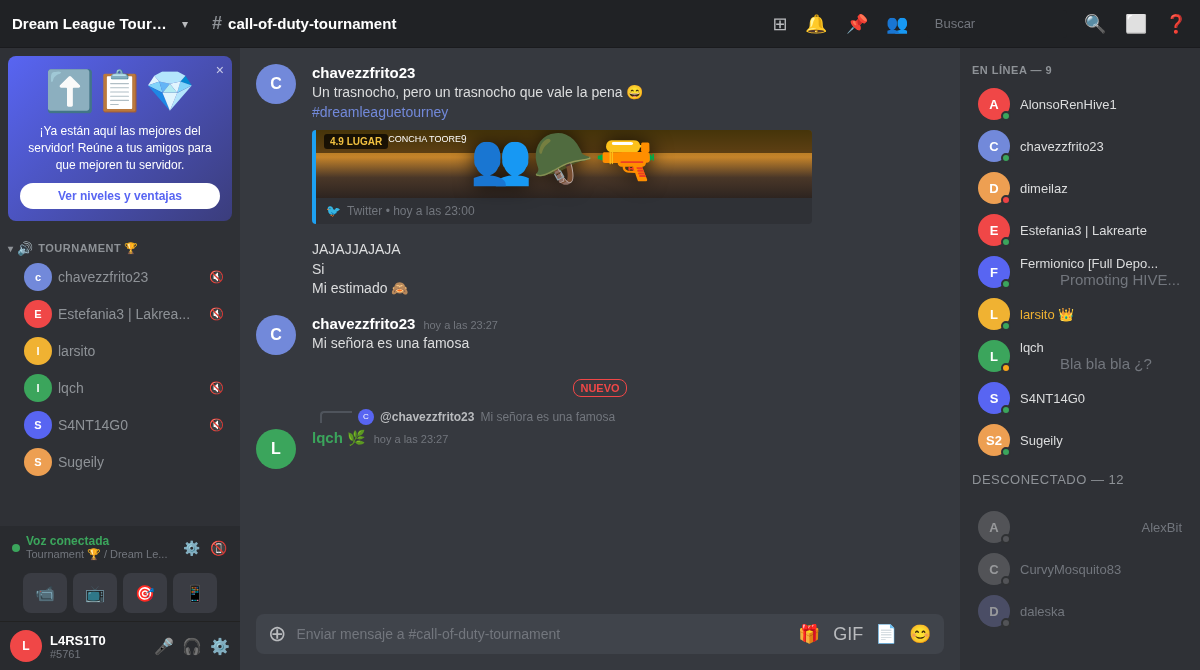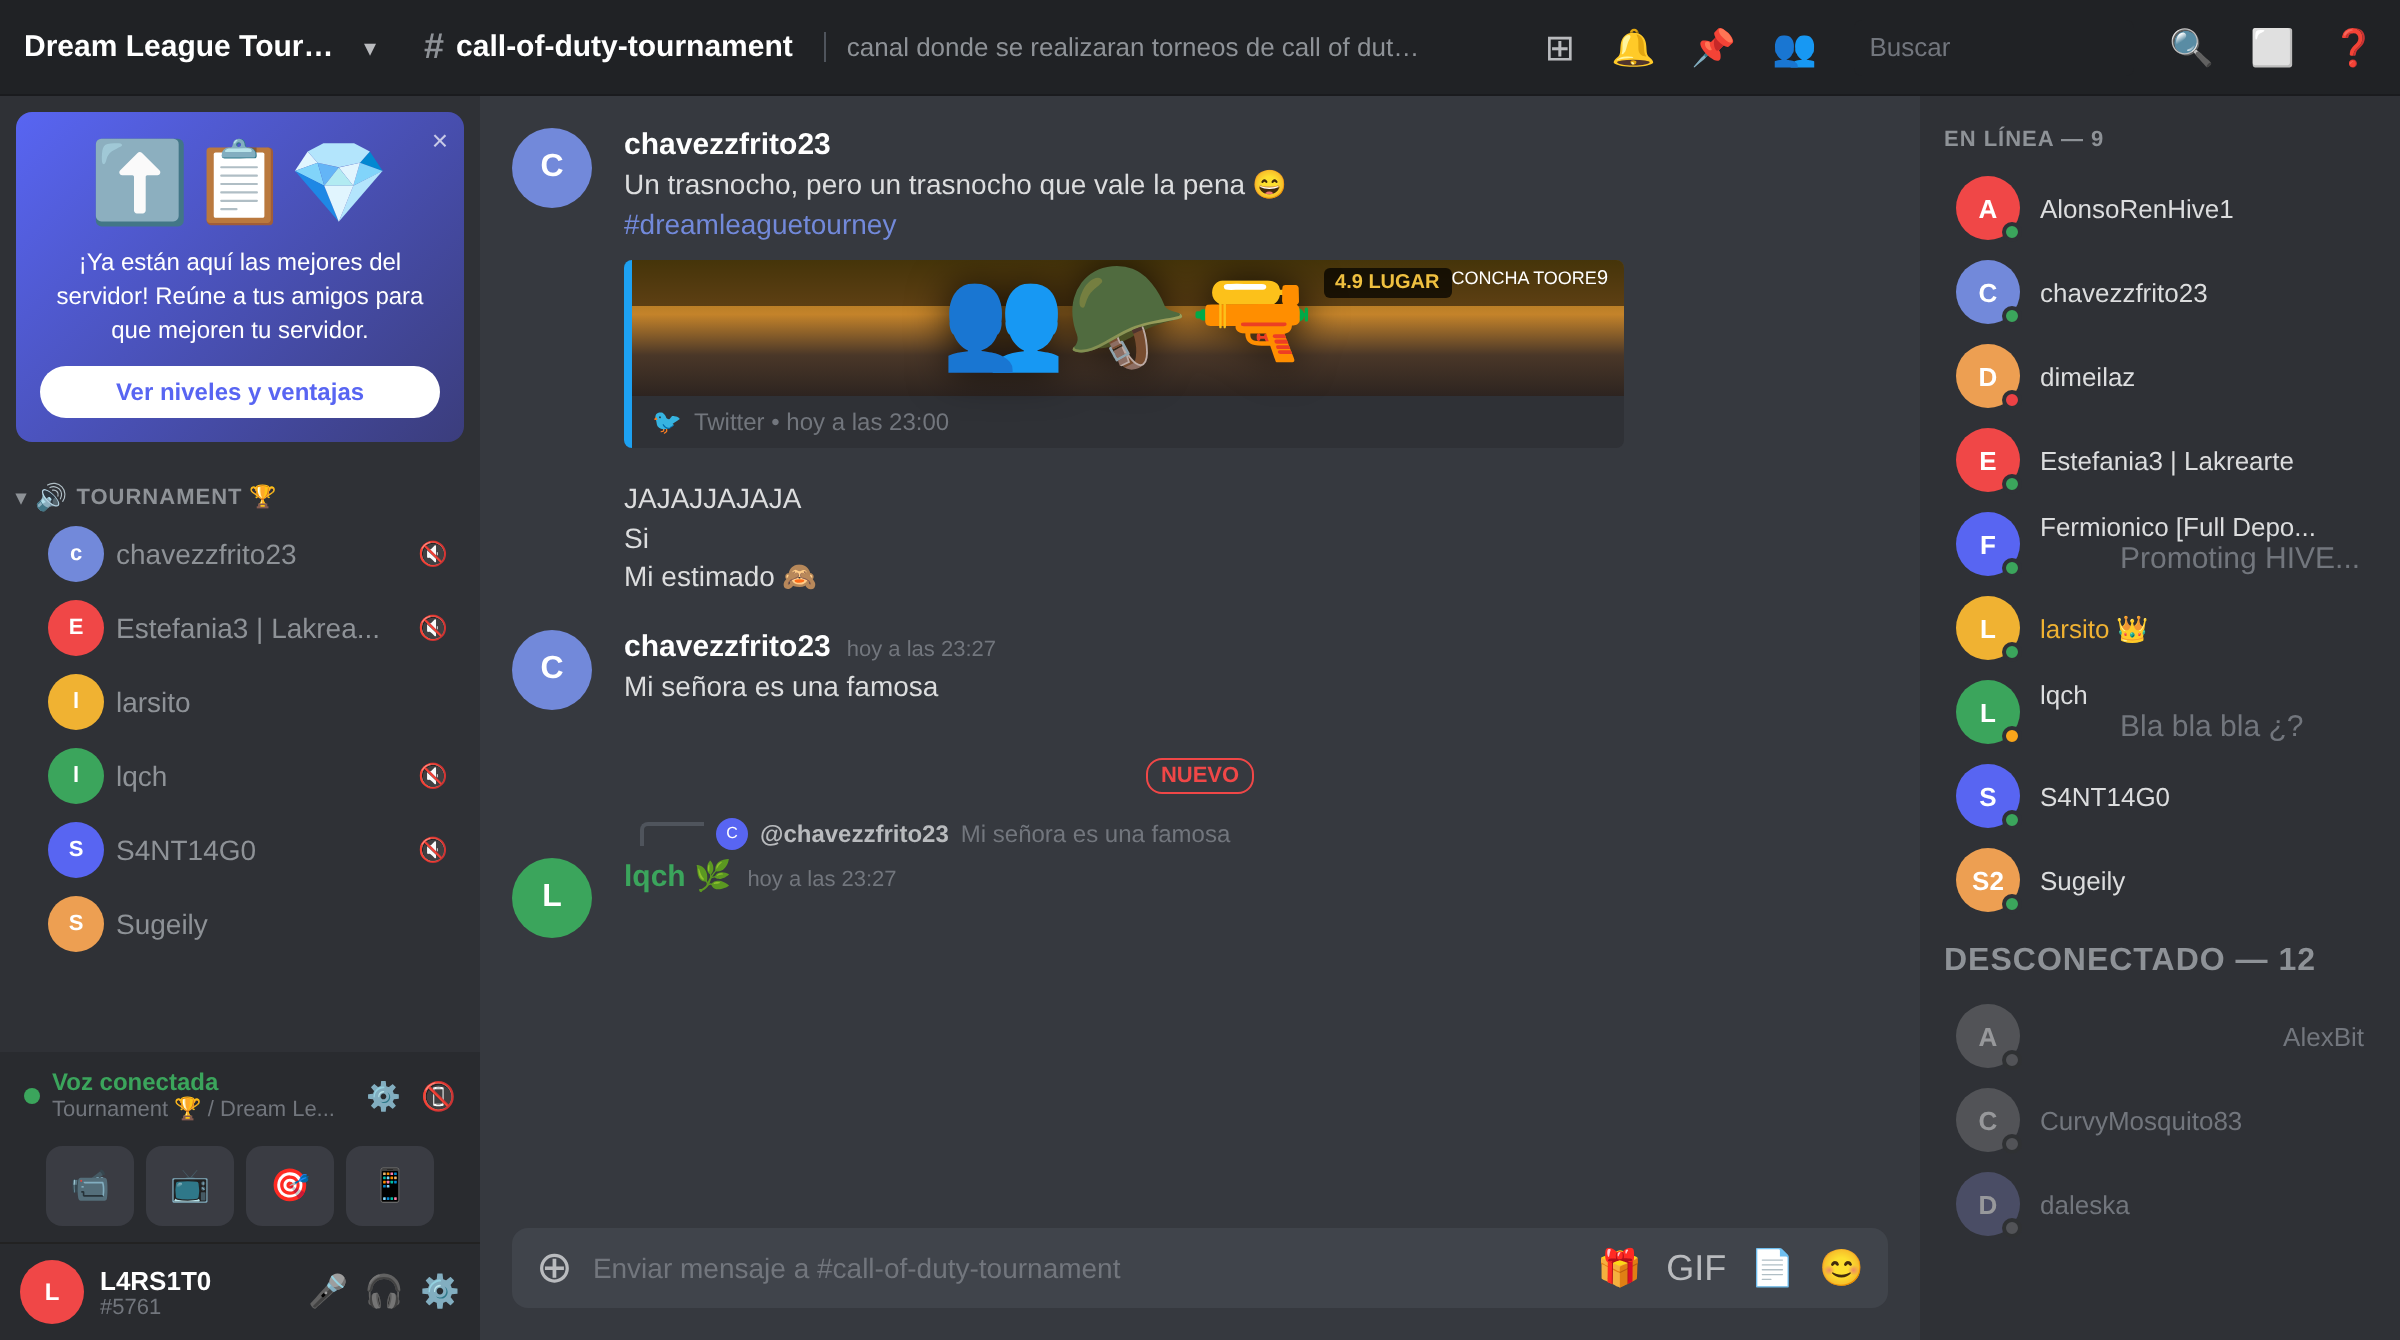--- a/index.html
+++ b/index.html
@@ -293,21 +293,21 @@
       position: relative;
     }
     .game-ui-overlay {
       position: absolute;
       top: 0; left: 0; right: 0;
       background: rgba(0,0,0,0.5);
       padding: 4px 8px;
       font-size: 10px;
       color: #fff;
       display: flex;
-      justify-content: flex-end;
+      justify-content: flex-start;
     }
     .game-badge {
       background: rgba(0,0,0,0.7);
       padding: 2px 6px;
       border-radius: 3px;
       color: #f0c040;
       font-size: 10px;
       font-weight: 700;
     }
     .soldiers-silhouette {
@@ -477,44 +477,43 @@
     .member-name.active-member { color: #f0b232; }
     .member-status {
       font-size: 15px;
       color: #72767d;
       overflow: hidden;
       text-overflow: ellipsis;
       white-space: nowrap;
       margin-left: 40px;
     }
     .offline-section-header {
-      font-size: 16px;
-      font-weight: 700;
+      font-size: 13px;
+      font-weight: 400;
       color: #8e9297;
       text-transform: uppercase;
       letter-spacing: 0.5px;
-      margin: 12px 0 8px;
+      margin: 12px 0 20px;
     }
     .member-avatar.grey { filter: grayscale(0.7); }
 
     
     ::-webkit-scrollbar { width: 6px; }
     ::-webkit-scrollbar-track { background: transparent; }
     ::-webkit-scrollbar-thumb { background: #202225; border-radius: 3px; }
   </style>
 </head>
 <body>
 
 <div class="top-bar">
   <span class="server-name">Dream League Tourname...</span>
   <span class="chevron-icon">▾</span>
   <div class="channel-header">
     <span class="hash-icon">#</span>
     <span class="channel-name-top">call-of-duty-tournament</span>
-    <span class="channel-desc">canal donde se realizaran torneos de call of duty...</span>
   </div>
   <div class="top-icons">
     <span class="top-icon">⊞</span>
     <span class="top-icon">🔔</span>
     <span class="top-icon">📌</span>
     <span class="top-icon">👥</span>
     <input class="search-bar" type="text" placeholder="Buscar" style="">
     <span class="top-icon">🔍</span>
     <span class="top-icon">⬜</span>
     <span class="top-icon">❓</span>

